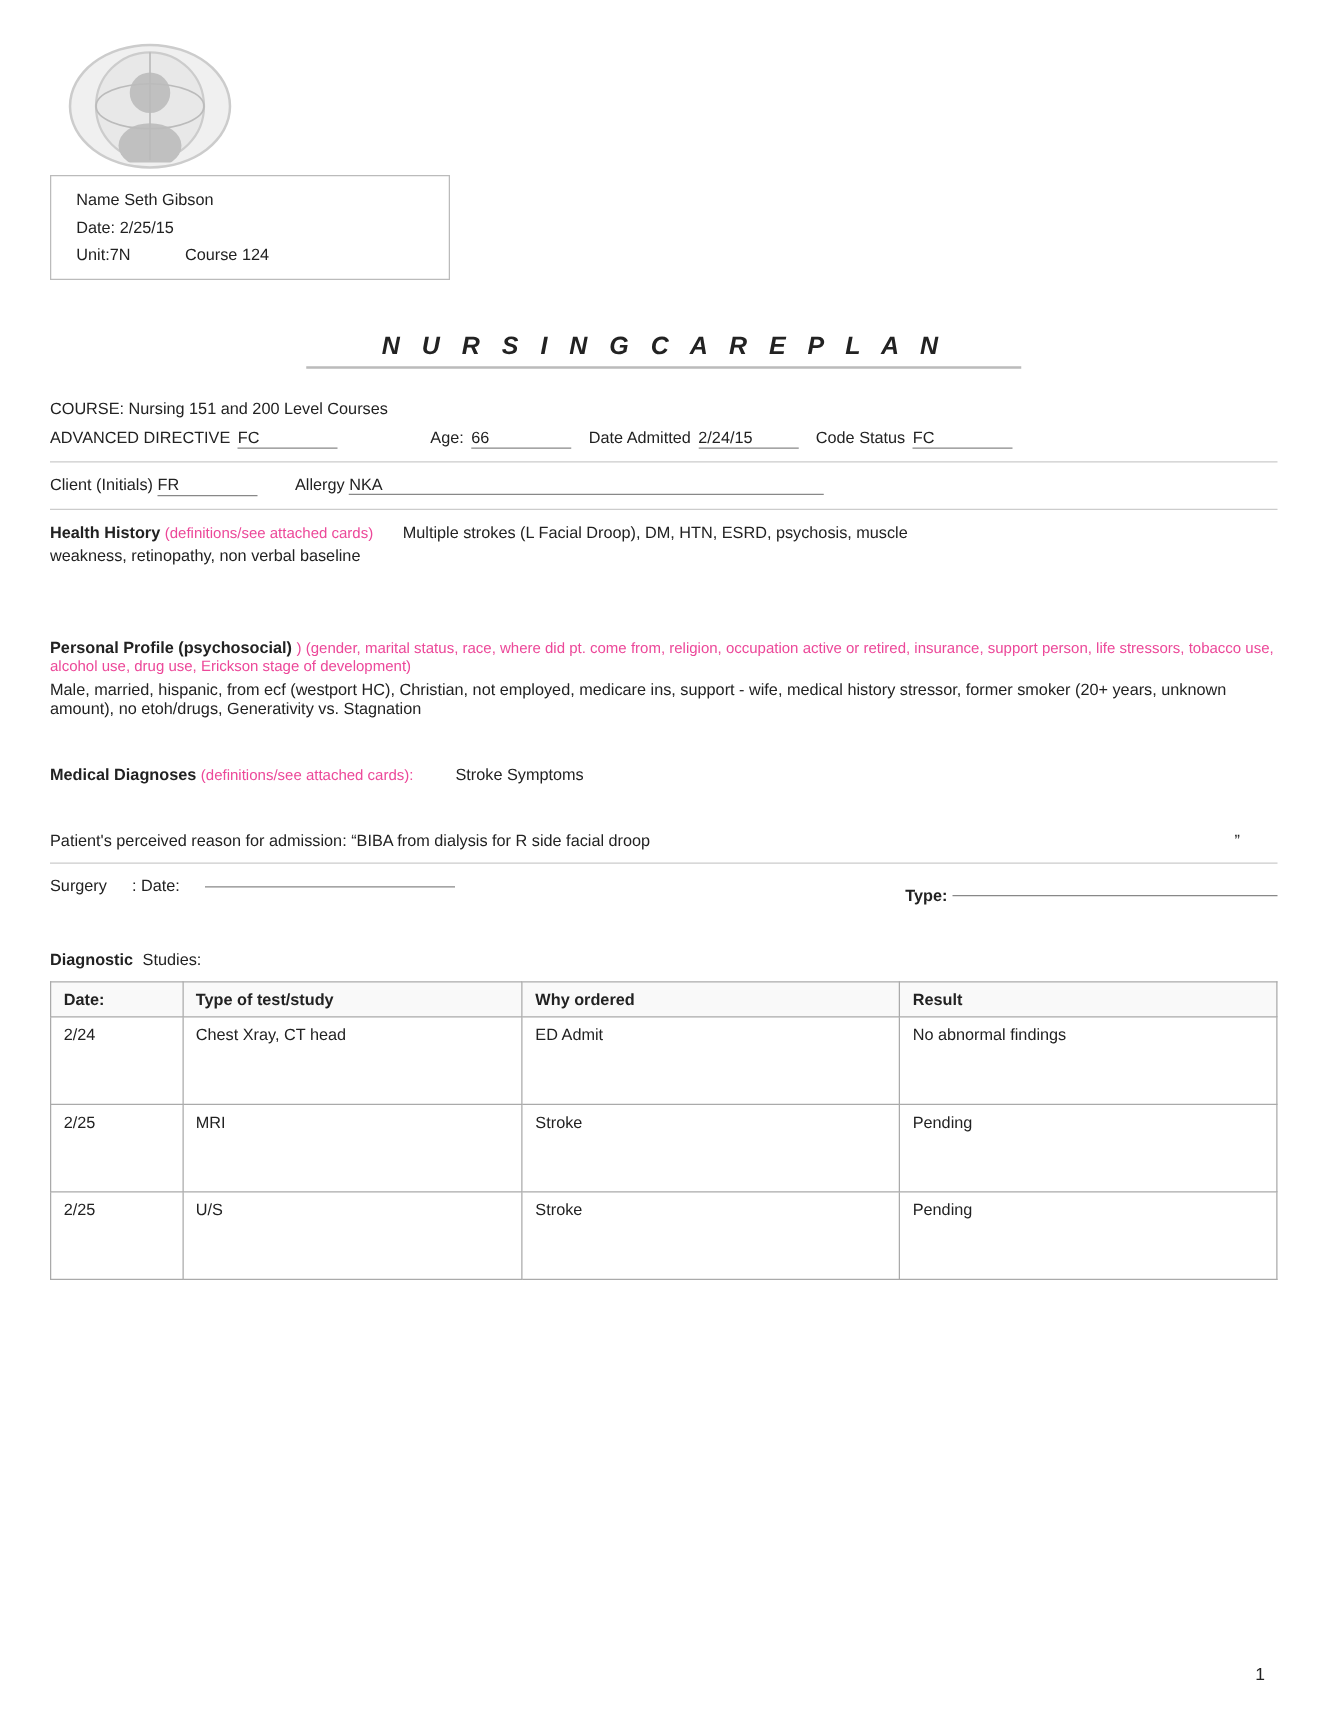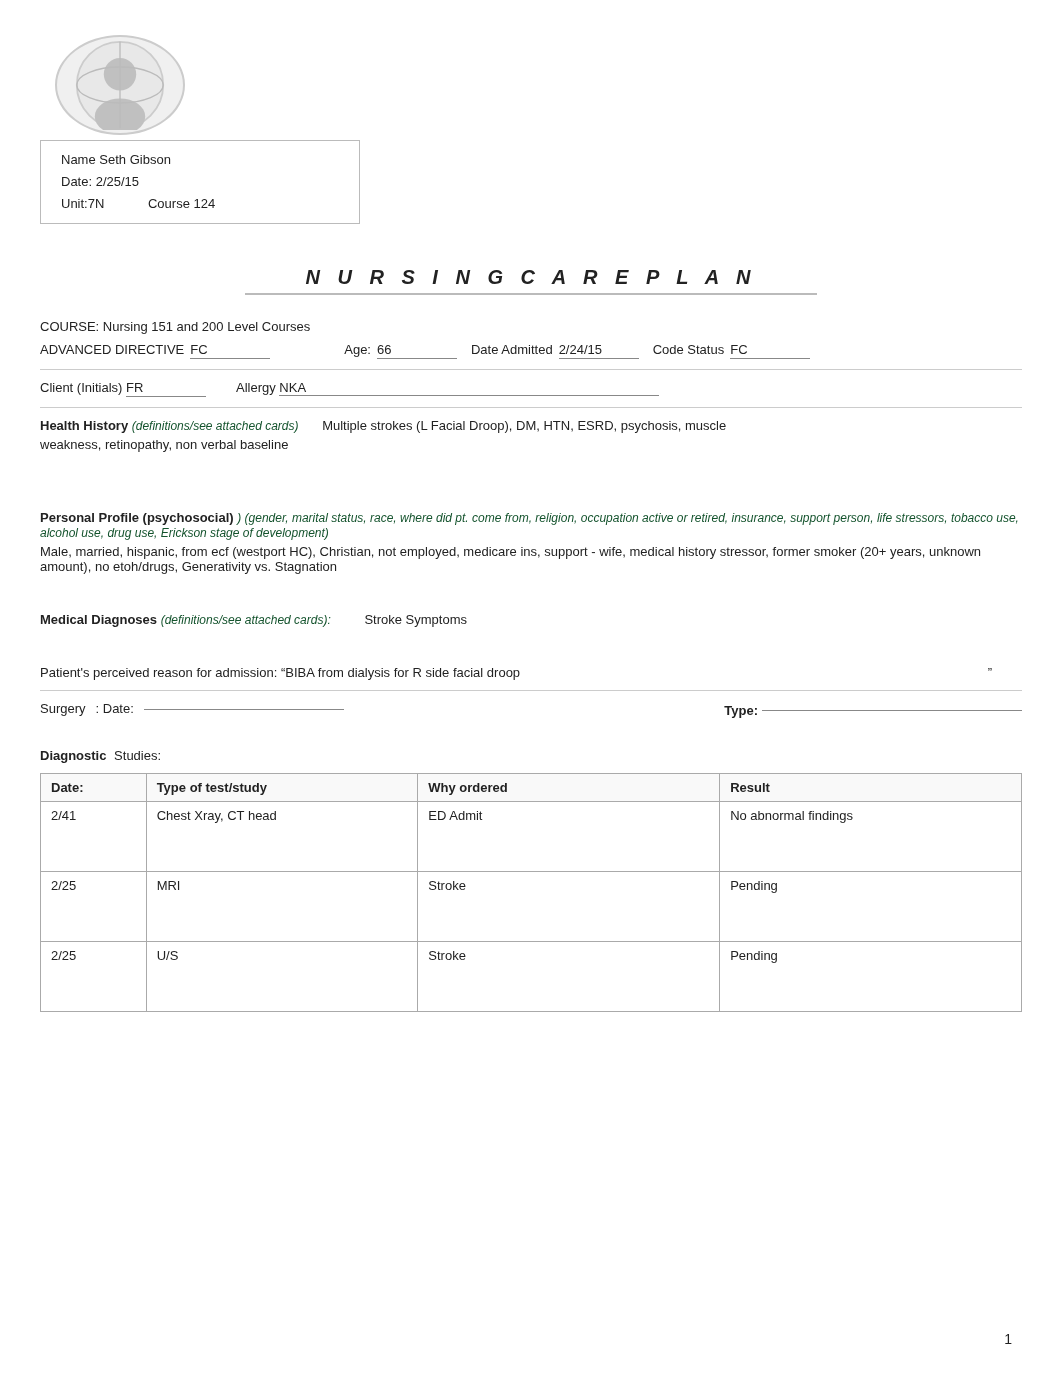--- a/index.html
+++ b/index.html
@@ -114,22 +114,21 @@
     }
 
     .section-header {
       font-weight: bold;
       font-size: 13px;
       display: inline;
     }
 
     .section-sub {
       font-size: 12px;
-      font-style: italic;
-      color: #14532d;
+      color: #ec4899;
       display: inline;
     }
 
     .section-content {
       font-size: 13px;
       margin-top: 4px;
     }
 
     
     .diagnostic-table {
@@ -187,22 +186,22 @@
     .two-col-row {
       display: flex;
       align-items: flex-start;
       gap: 30px;
       margin-bottom: 6px;
     }
 
     .surgery-row {
       display: flex;
       align-items: center;
-      gap: 10px;
-      margin-bottom: 4px;
+      gap: 20px;
+      margin-bottom: 16px;
     }
 
     .type-field {
       border-bottom: 1px solid #888;
       min-width: 260px;
       display: inline-block;
     }
 
     .patient-quote {
       font-size: 13px;
@@ -377,21 +376,21 @@
       <thead>
         <tr>
           <th class="date-col">Date:</th>
           <th class="type-col">Type of test/study</th>
           <th class="why-col">Why ordered</th>
           <th class="result-col">Result</th>
         </tr>
       </thead>
       <tbody id="diagnostic-tbody">
       <tr>
-      <td class="date-col">2/41</td>
+      <td class="date-col">2/24</td>
       <td class="type-col">Chest Xray, CT head</td>
       <td class="why-col">ED Admit</td>
       <td class="result-col">No abnormal findings</td>
     </tr>
           <tr>
       <td class="date-col">2/25</td>
       <td class="type-col">MRI</td>
       <td class="why-col">Stroke</td>
       <td class="result-col">Pending</td>
     </tr>

